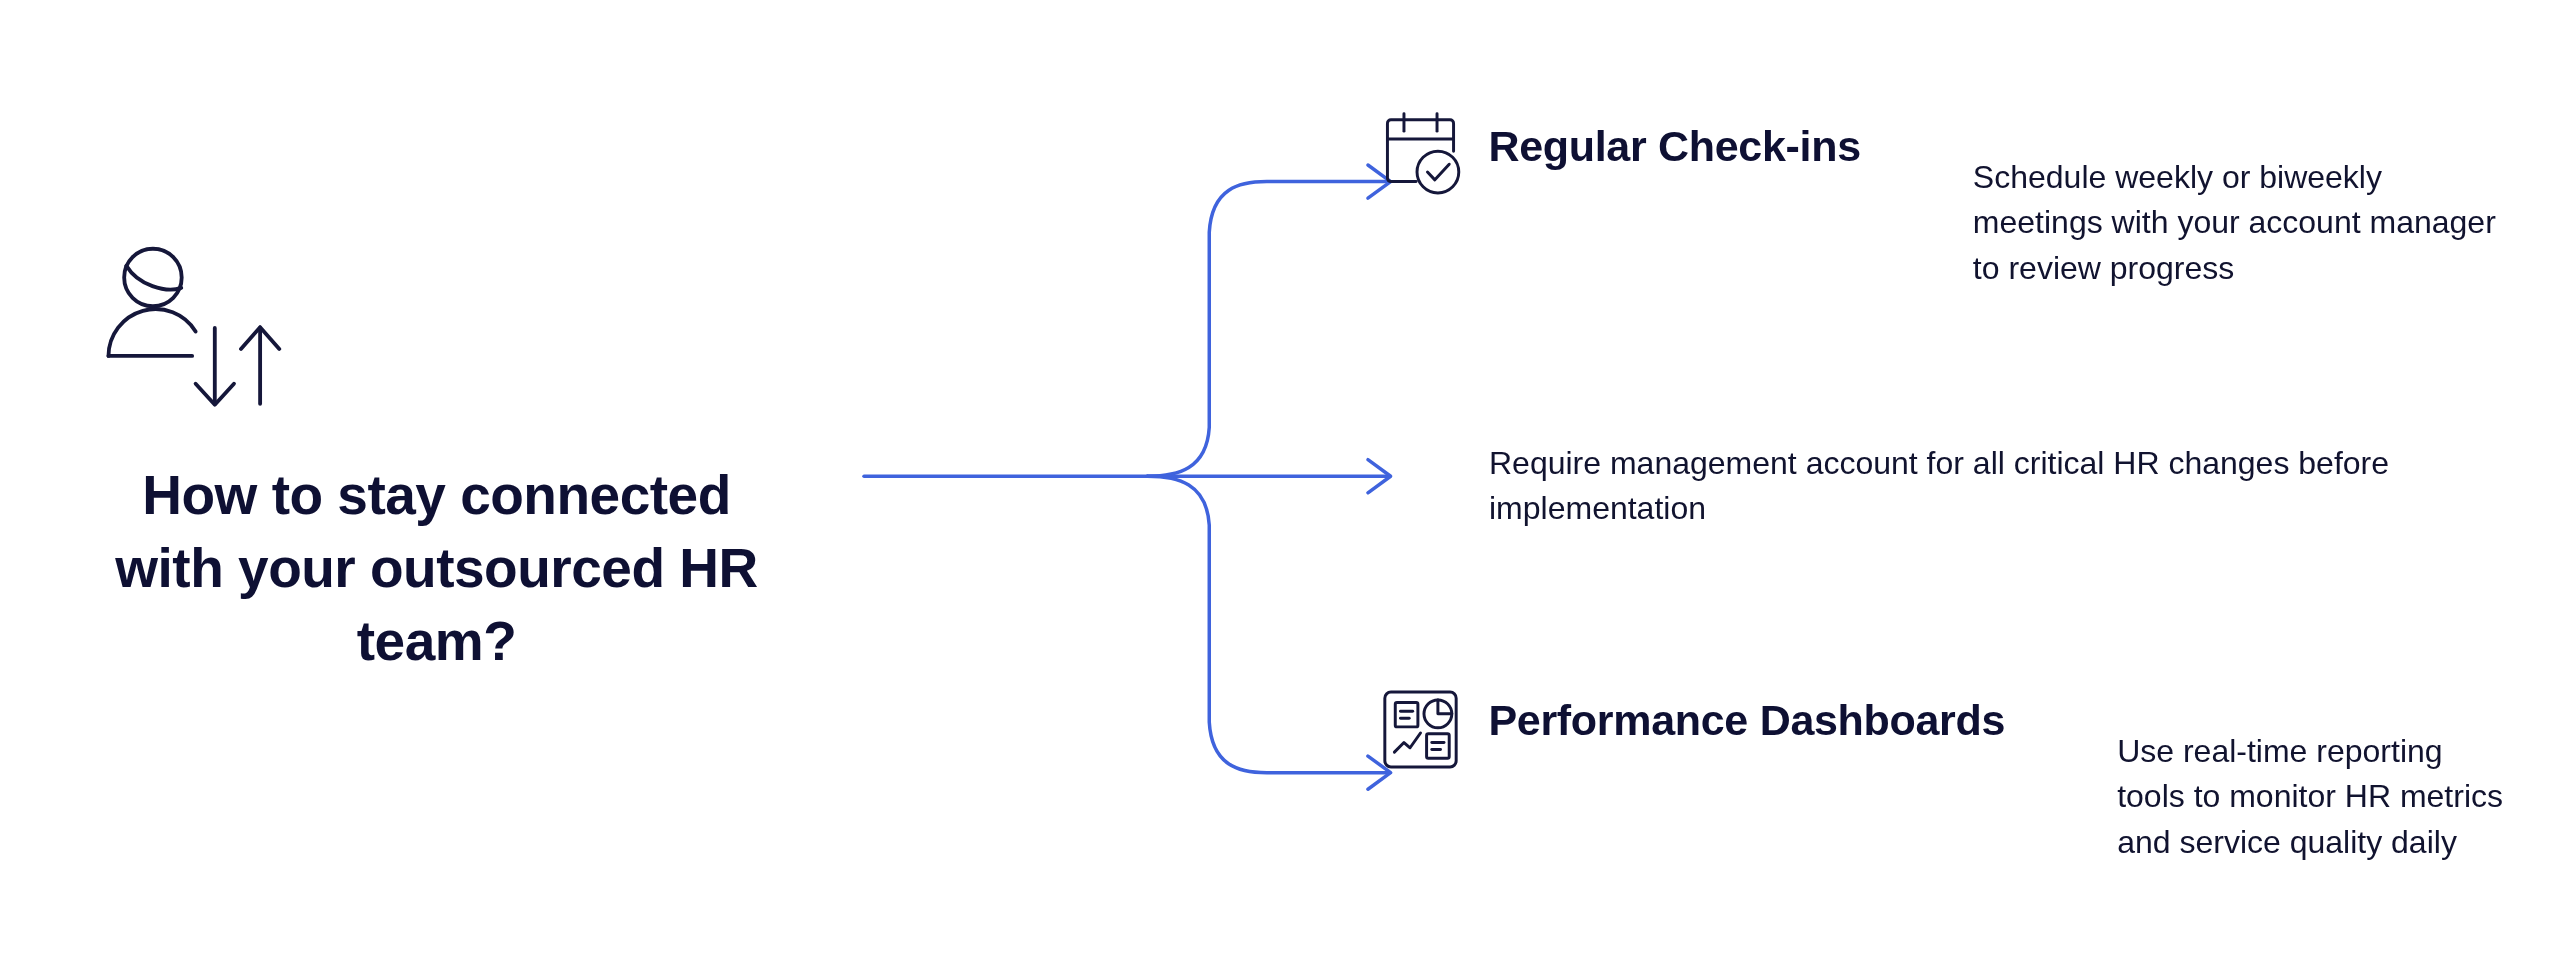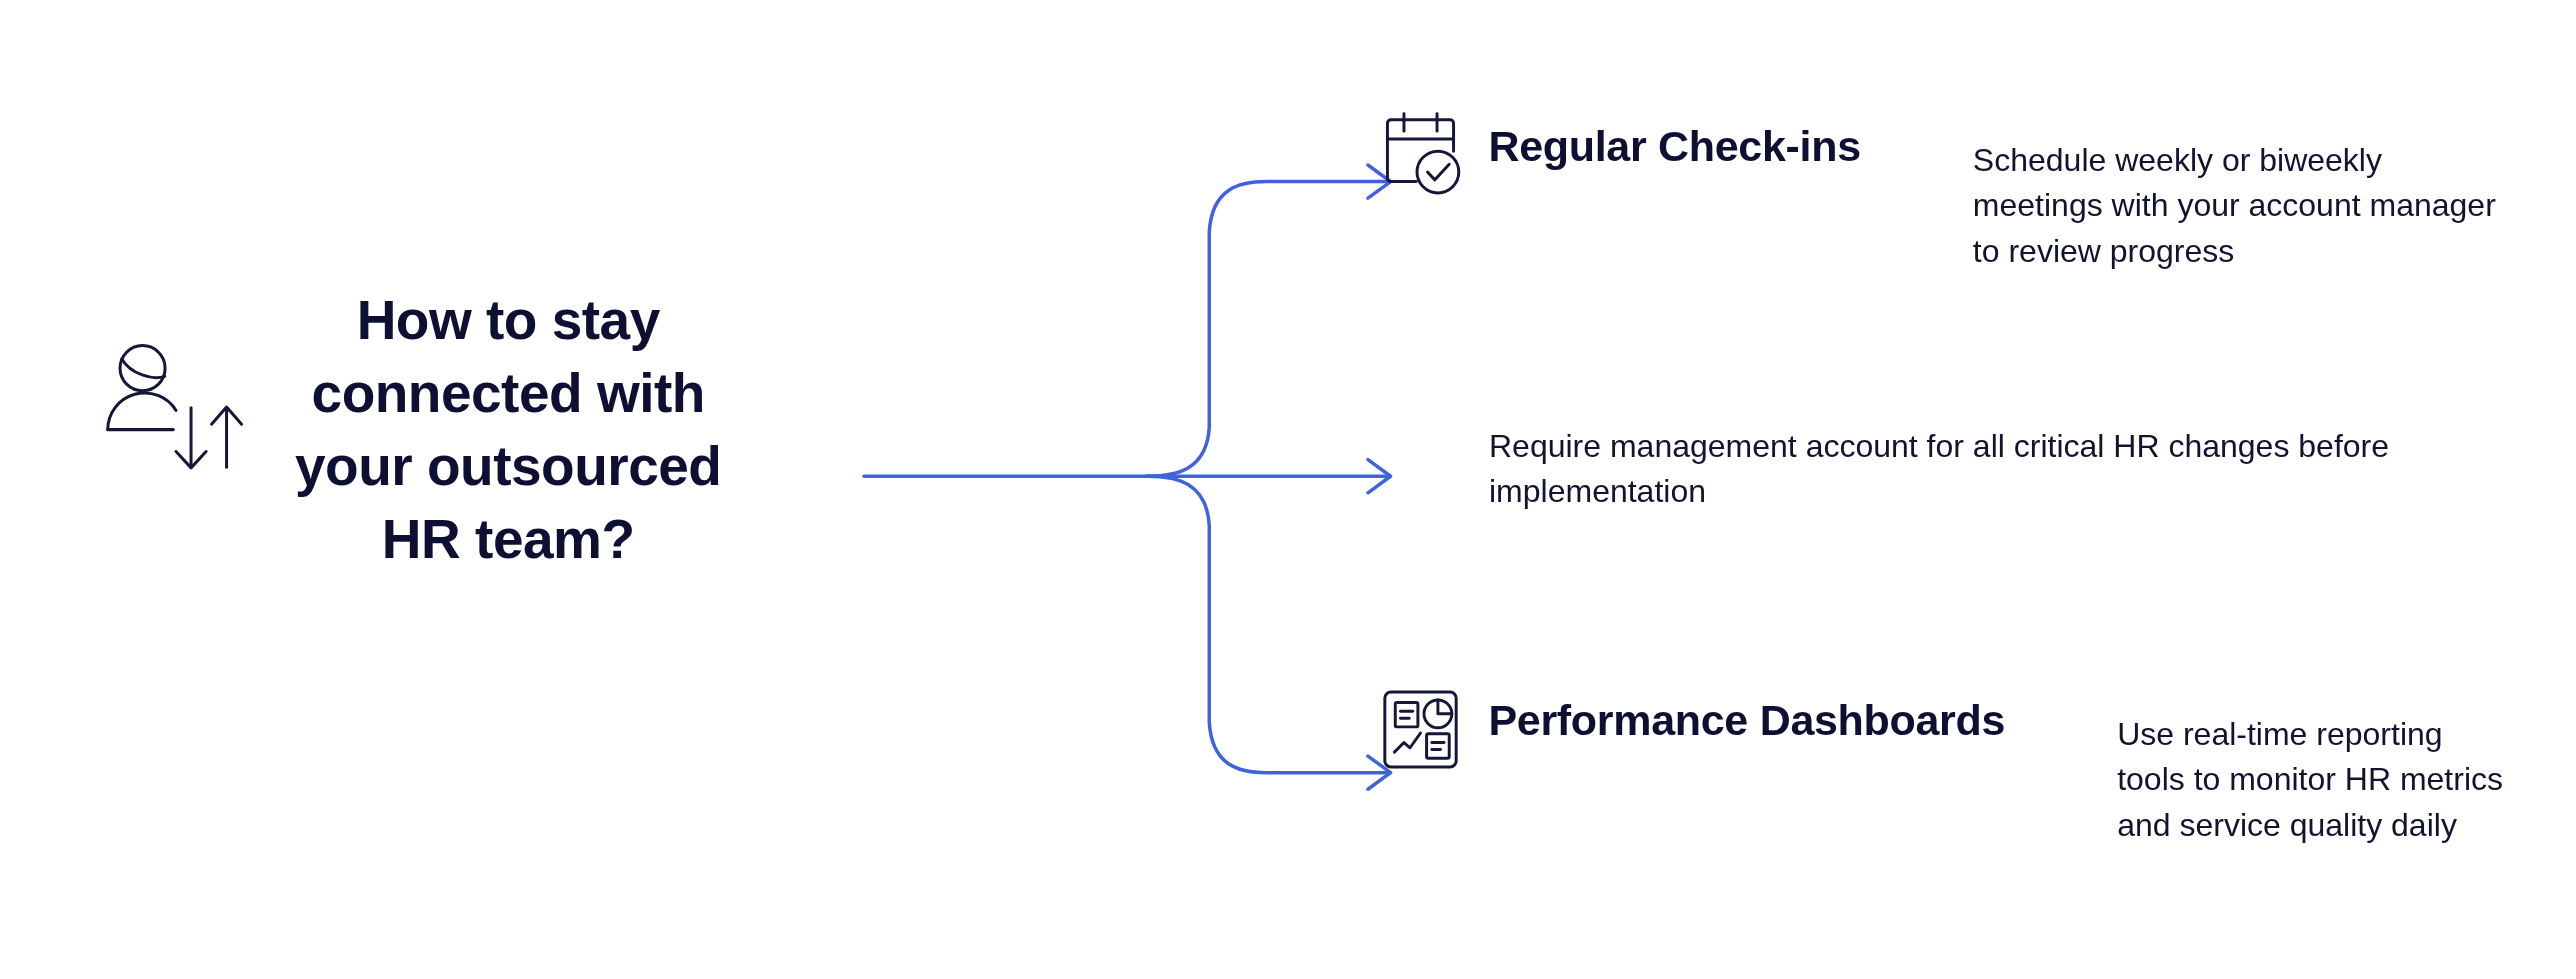--- a/index.html
+++ b/index.html
@@ -23,22 +23,22 @@
     height: 979px;
   }
 
   
   #left-block {
     position: absolute;
     left: 105px;
     top: 244px;
     width: 663px;
     display: flex;
-    flex-direction: row;
-    align-items: center;
+    flex-direction: column;
+    align-items: flex-start;
   }
 
   #person-icon {
     width: 183px;
     height: 175px;
     display: block;
   }
 
   #page-title {
     margin-top: 40px;
@@ -91,21 +91,21 @@
     font-family: "Liberation Sans", sans-serif;
     font-size: 43px;
     font-weight: 700;
     line-height: 1.12;
     letter-spacing: -0.3px;
     padding-top: 7px;
     white-space: nowrap;
   }
   .item-desc {
     margin-left: 112px;
-    margin-top: 23px;
+    margin-top: 40px;
     color: #11132f;
     font-family: "Liberation Sans", sans-serif;
     font-size: 32px;
     font-weight: 400;
     line-height: 1.42;
     max-width: 925px;
   }
 </style>
 </head>
 <body>

